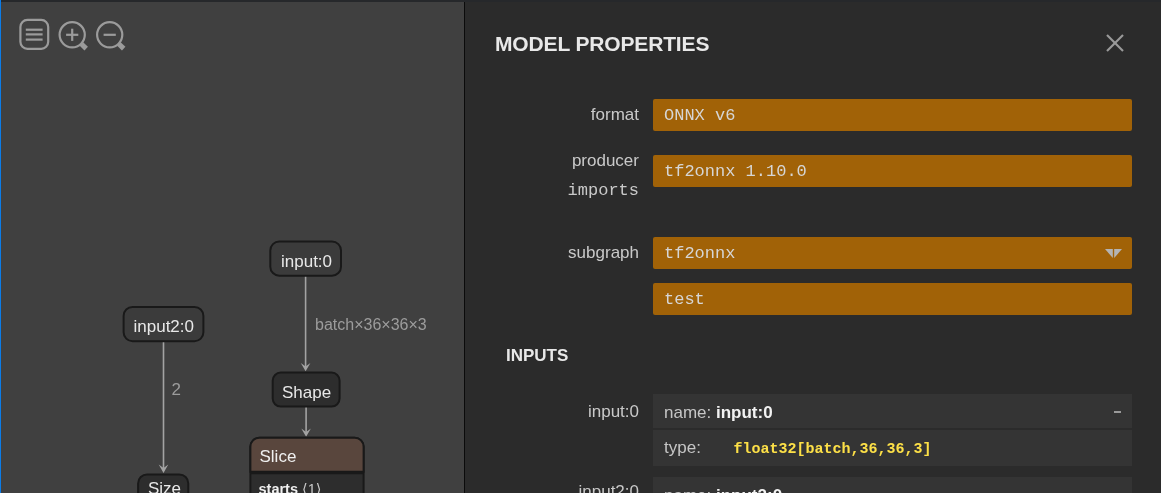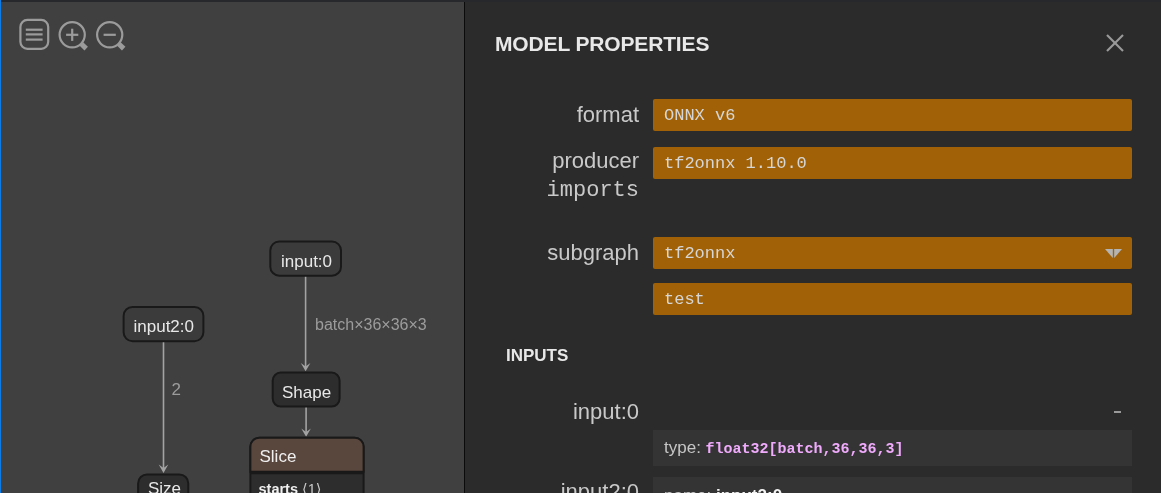--- a/index.html
+++ b/index.html
@@ -5,27 +5,27 @@
 html,body{margin:0;padding:0;width:1161px;height:493px;overflow:hidden;background:#2b2b2b;
   font-family:"Liberation Sans",sans-serif;}
 #stage{position:absolute;left:0;top:0;width:1161px;height:493px;overflow:hidden;}
 #canvas{position:absolute;left:0;top:0;width:464px;height:493px;background:#404040;}
 #sep{position:absolute;left:464px;top:0;width:1px;height:493px;background:#0b0b0b;}
 #panel{position:absolute;left:465px;top:0;width:696px;height:493px;background:#2b2b2b;}
 #topbar{position:absolute;left:0;top:0;width:1161px;height:2px;background:#26282b;z-index:20;}
 #bluebar{position:absolute;left:0;top:0;width:1px;height:493px;background:#0b7ce8;z-index:21;}
 .title{position:absolute;left:30px;top:33.5px;font-size:21px;font-weight:bold;color:#e8e8e8;letter-spacing:-0.15px;line-height:20px;}
 .close{position:absolute;left:637px;top:29.5px;width:26px;height:26px;}
-.lbl{position:absolute;width:220px;left:-46px;text-align:right;font-size:22px;color:#c9c9c9;line-height:32px;height:32px;}
+.lbl{position:absolute;width:220px;left:-46px;text-align:right;font-size:17px;color:#c9c9c9;line-height:32px;height:32px;}
 .field{position:absolute;left:188px;width:479px;height:32px;background:#a16207;border-radius:2px;
   color:#d6d6d6;font-size:17px;line-height:33px;padding-left:11px;box-sizing:border-box;font-family:Liberation Mono, monospace;}
 .sechdr{position:absolute;left:30px;font-size:17px;font-weight:bold;color:#e8e8e8;line-height:20px;margin-left:11px;}
 .vbox{position:absolute;left:188px;width:479px;background:#343434;color:#c6c6c6;font-size:17px;box-sizing:border-box;padding-left:11px;}
 .vbox b{color:#f2f2f2;}
-.mono{font-family:"Liberation Mono",monospace;font-weight:bold;font-size:15px;color:#f0abfc;}
+.mono{font-family:"Liberation Mono",monospace;font-weight:bold;font-size:15px;color:#fde047;margin-left:28px;}
 .minus{position:absolute;left:648.5px;width:7px;height:2px;background:#9a9a9a;}
 </style>
 </head>
 <body>
 <div id="stage">
   <div id="canvas">
     <svg width="464" height="493" viewBox="0 0 464 493" xmlns="http://www.w3.org/2000/svg">
 
       <g stroke="#9b9b9b" stroke-width="2.2" fill="none">
         <rect x="20.4" y="19.9" width="27.8" height="28.9" rx="7"></rect>
@@ -83,34 +83,35 @@
     <svg class="close" viewBox="0 0 26 26">
         <g stroke="#9a9a9a" stroke-width="2.2">
           <line x1="5" y1="5" x2="21" y2="21"></line>
           <line x1="21" y1="5" x2="5" y2="21"></line>
         </g>
       </svg>
 
     <div class="lbl" style="top:99px;">format</div>
     <div class="field" style="top:99px;">ONNX v6</div>
     <div class="lbl" style="top:145px;">producer</div>
-    <div class="field" style="top:147px;">tf2onnx 1.10.0</div>
+    <div class="field" style="top:155px;">tf2onnx 1.10.0</div>
     <div class="lbl" style="top:175px;font-family:Liberation Mono, monospace;">imports</div>
     <div class="lbl" style="top:237px;">subgraph</div>
     <div class="field" style="top:237px;">tf2onnx
       <svg style="position:absolute;right:10px;top:11.5px;" width="17" height="9" viewBox="0 0 17 9">
         <path d="M0,0 L7.8,0 L7.8,9 Z" fill="#b4b4b4"></path>
         <path d="M9.2,0 L17,0 L9.2,9 Z" fill="#b4b4b4"></path>
       </svg>
     </div>
     <div class="field" style="top:283px;">test</div>
 
     <div class="sechdr" style="top:346px;">INPUTS</div>
 
     <div class="lbl" style="top:396px;">input:0</div>
+    <div class="vbox" style="top:394px;height:34px;line-height:34px;padding-top:2px;">name: <b>input:0</b></div>
     <div class="minus" style="top:410.5px;"></div>
     <div class="vbox" style="top:430px;height:36px;line-height:36px;">type: <span class="mono">float32[batch,36,36,3]</span></div>
 
     <div class="lbl" style="top:476px;">input2:0</div>
     <div class="vbox" style="top:477px;height:34px;line-height:34px;padding-top:2px;">name: <b>input2:0</b></div>
   </div>
   <div id="topbar"></div>
   <div id="bluebar"></div>
 </div>
 

